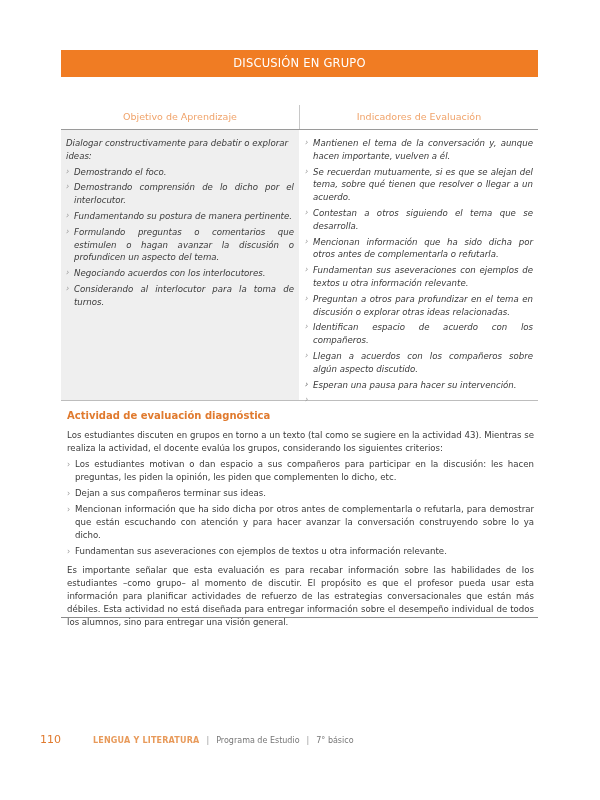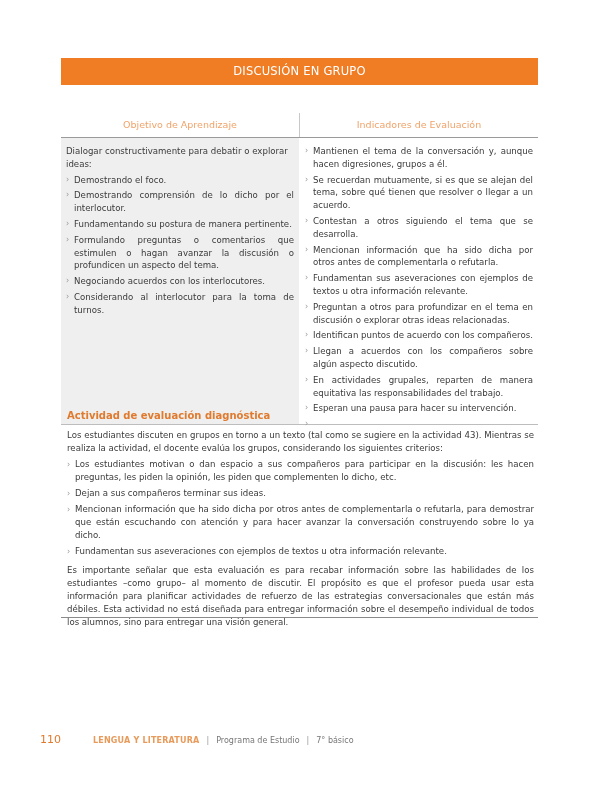--- a/index.html
+++ b/index.html
@@ -1,32 +1,32 @@
 <!DOCTYPE html>
 <html><head>
   <meta charset="utf-8">
   <style>
     html, body { margin: 0; padding: 0; }
     body {
       width: 600px; height: 800px; background: #ffffff; position: relative;
       font-family: "DejaVu Sans", sans-serif; color: #3a3a3a; overflow: hidden;
     }
     .table {
-      position: absolute; left: 61px; top: 58px; width: 477px;
+      position: absolute; left: 61px; top: 50px; width: 477px;
     }
     .title-bar {
       background: #f07c23; color: #ffffff; height: 27px; line-height: 27px;
       text-align: center; font-size: 11.5px; letter-spacing: 0.2px;
     }
     .col-headers { display: flex; height: 24px; border-bottom: 1px solid #9a9a9a; margin-top: 28px; }
     .col-head {
       flex: 1; text-align: center; line-height: 24px; color: #f0a36a; font-size: 9.5px;
     }
     .col-head.left { border-right: 1px solid #c8c8c8; }
-    .body-row { display: flex; border-bottom: 1px solid #bdbdbd; }
+    .body-row { display: flex; border-bottom: 1px solid #bdbdbd; font-style: italic; }
     .cell { flex: 1; padding: 7px 5px 6px 5px; font-size: 8.6px; line-height: 12.8px; }
     .cell.left { background: #efefef; }
     .cell.right { background: #ffffff; padding-left: 6px; }
     .intro { margin: 0 0 3px 0; }
     ul { list-style: none; margin: 0; padding: 0; }
     li { position: relative; padding-left: 8px; margin-bottom: 3px; text-align: justify; }
     li .bullet { position: absolute; left: 0; top: 0; color: #999; font-size: 8px; }
     .oa { font-weight: bold; margin-top: 2px; font-size: 9px; }
 
     .activity { position: absolute; left: 67px; top: 410px; width: 467px; }
@@ -60,29 +60,29 @@
           <li><span class="bullet">›</span><span>Demostrando el foco.</span></li>
           <li><span class="bullet">›</span><span>Demostrando comprensión de lo dicho por el interlocutor.</span></li>
           <li><span class="bullet">›</span><span>Fundamentando su postura de manera pertinente.</span></li>
           <li><span class="bullet">›</span><span>Formulando preguntas o comentarios que estimulen o hagan avanzar la discusión o profundicen un aspecto del tema.</span></li>
           <li><span class="bullet">›</span><span>Negociando acuerdos con los interlocutores.</span></li>
           <li><span class="bullet">›</span><span>Considerando al interlocutor para la toma de turnos.</span></li>
         </ul>
     </div>
     <div class="cell right">
       <ul id="ind-list">
-          <li><span class="bullet">›</span><span>Mantienen el tema de la conversación y, aunque hacen digresiones, grupos a él.</span></li>
+          <li><span class="bullet">›</span><span>Mantienen el tema de la conversación y, aunque hacen importante, vuelven a él.</span></li>
           <li><span class="bullet">›</span><span>Se recuerdan mutuamente, si es que se alejan del tema, sobre qué tienen que resolver o llegar a un acuerdo.</span></li>
           <li><span class="bullet">›</span><span>Contestan a otros siguiendo el tema que se desarrolla.</span></li>
           <li><span class="bullet">›</span><span>Mencionan información que ha sido dicha por otros antes de complementarla o refutarla.</span></li>
           <li><span class="bullet">›</span><span>Fundamentan sus aseveraciones con ejemplos de textos u otra información relevante.</span></li>
           <li><span class="bullet">›</span><span>Preguntan a otros para profundizar en el tema en discusión o explorar otras ideas relacionadas.</span></li>
-          <li><span class="bullet">›</span><span>Identifican puntos de acuerdo con los compañeros.</span></li>
+          <li><span class="bullet">›</span><span>Identifican espacio de acuerdo con los compañeros.</span></li>
           <li><span class="bullet">›</span><span>Llegan a acuerdos con los compañeros sobre algún aspecto discutido.</span></li>
-          <li><span class="bullet">›</span><span>En actividades grupales, reparten de manera equitativa las responsabilidades del trabajo.</span></li>
+          <li><span class="bullet">›</span></li>
           <li><span class="bullet">›</span><span>Esperan una pausa para hacer su intervención.</span></li>
           <li><span class="bullet">›</span></li>
         </ul>
     </div>
   </div>
 </div>
 
 <div class="activity">
   <h2>Actividad de evaluación diagnóstica</h2>
   <p>Los estudiantes discuten en grupos en torno a un texto (tal como se sugiere en la actividad 43). Mientras se realiza la actividad, el docente evalúa los grupos, considerando los siguientes criterios:</p>

